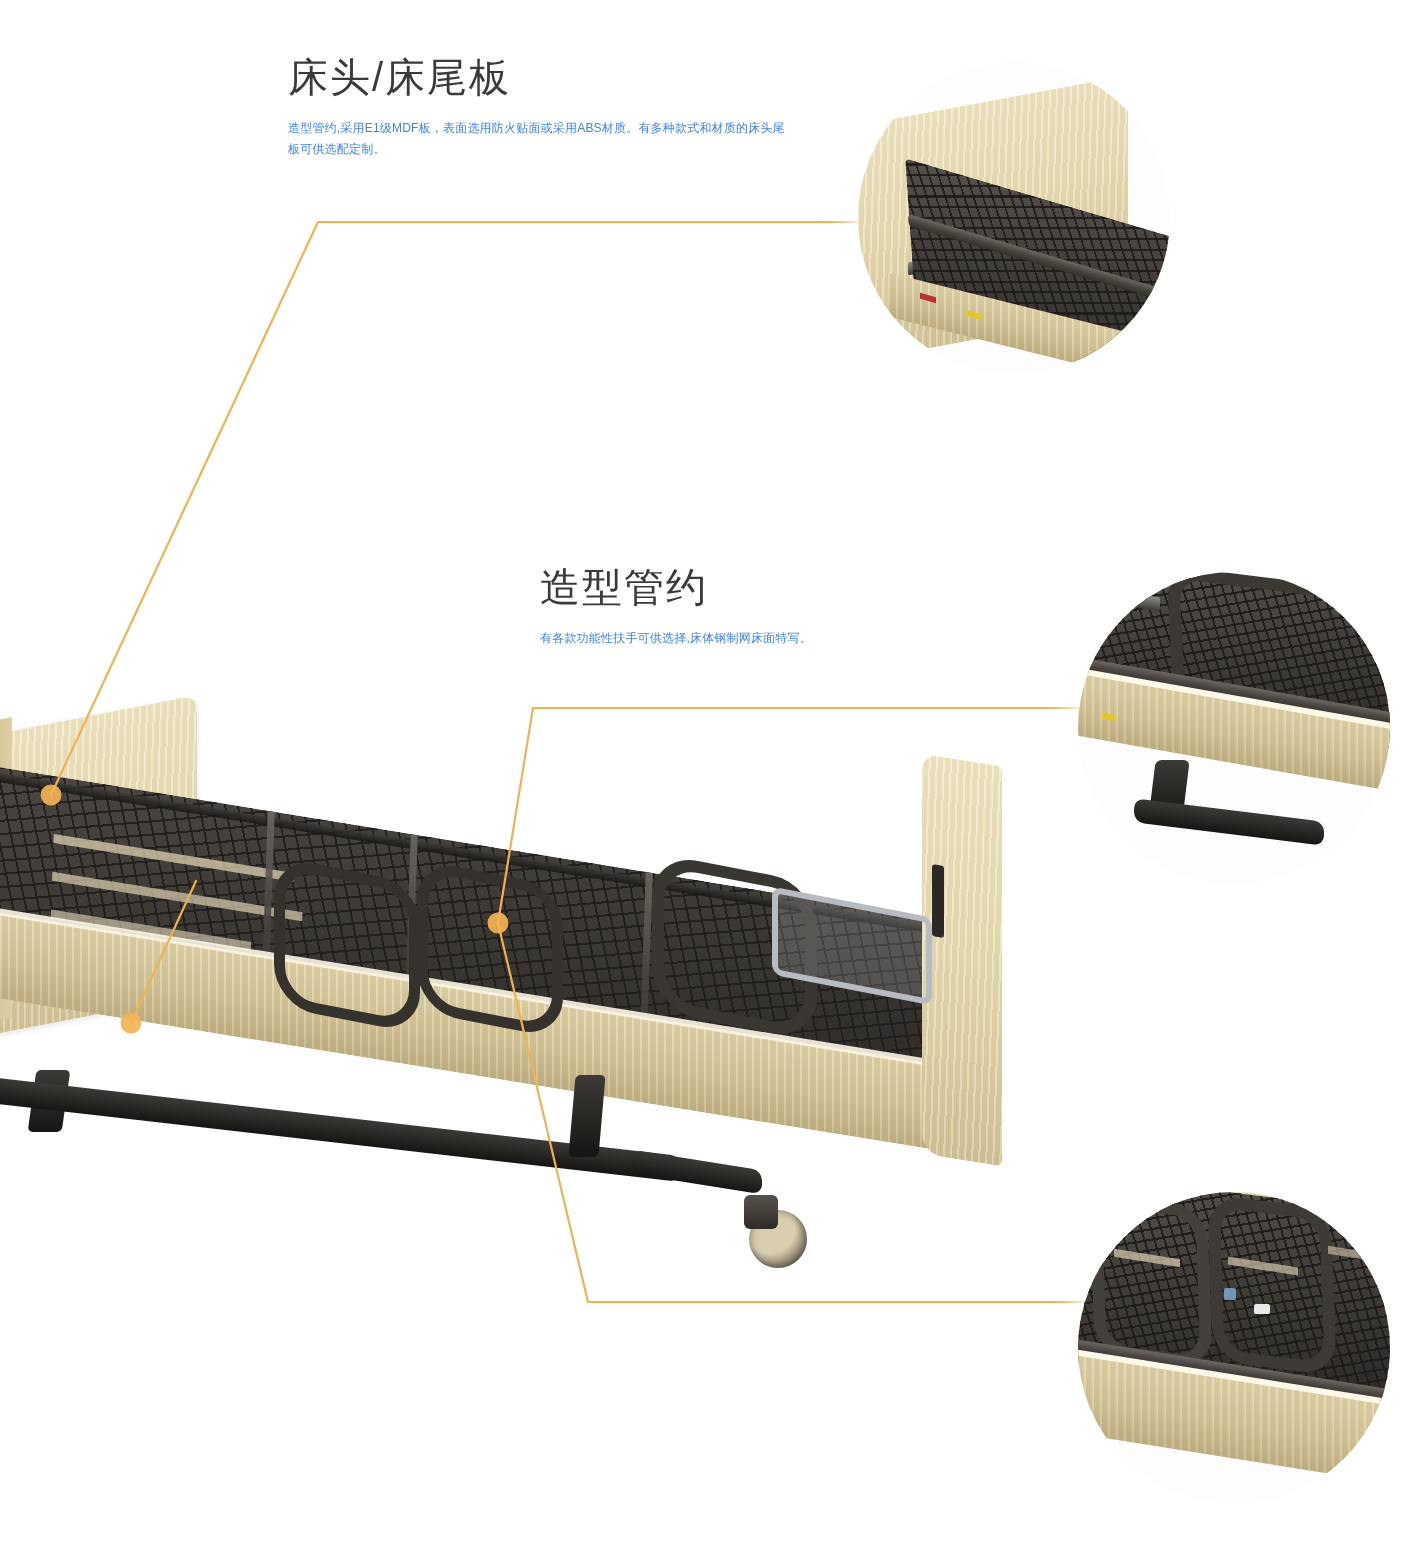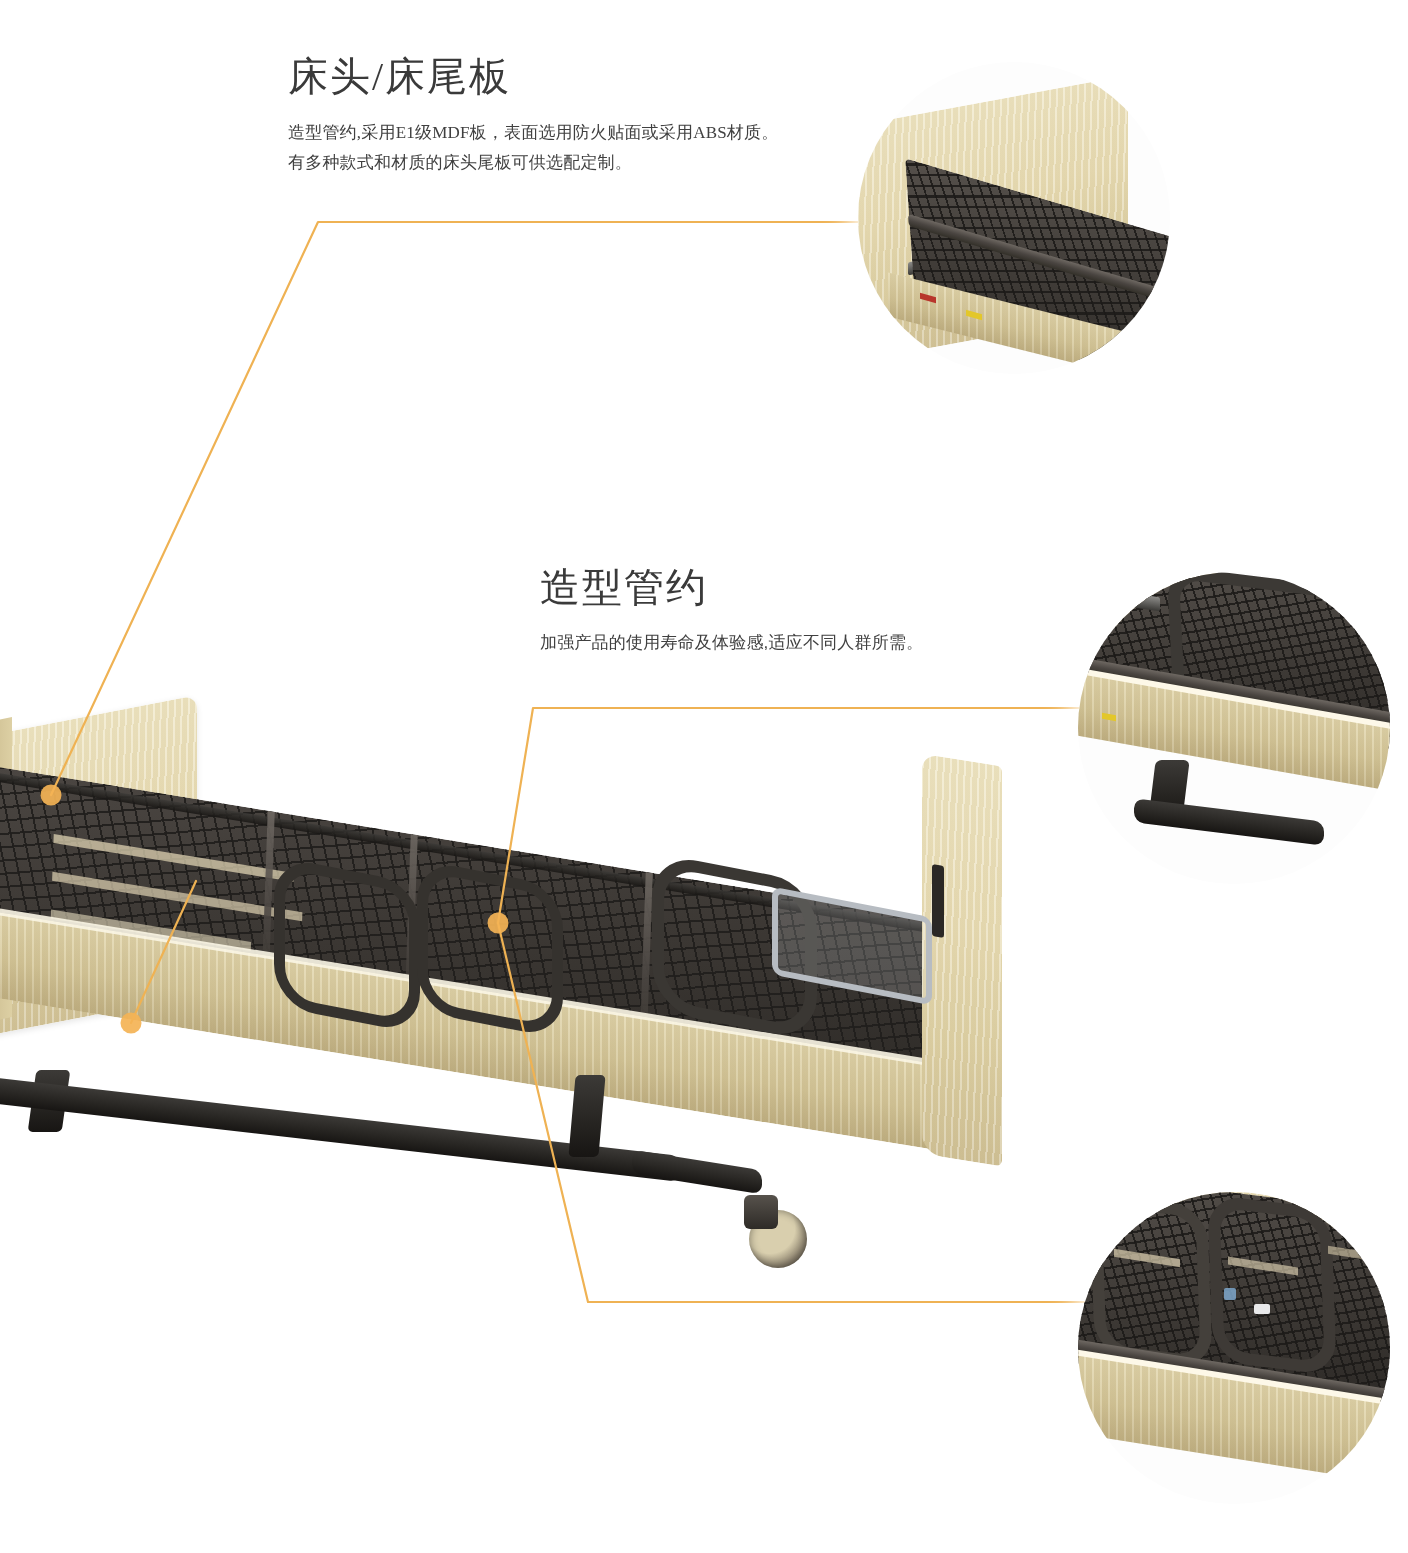--- a/index.html
+++ b/index.html
@@ -32,27 +32,27 @@
   .callout-title {
     font-size: 40px;
     font-weight: 400;
     color: #3a3a3a;
     letter-spacing: 2px;
     line-height: 1.25;
     white-space: nowrap;
   }
   .callout-body {
     margin-top: 16px;
-    font-size: 17px;
+    font-size: 12px;
     line-height: 1.78;
-    color: #404040;
+    color: #3b82f6;
     letter-spacing: .2px;
   }
 
-  #text-headboard  { left: 288px; top: 52px;  width: 500px; font-family: Liberation Serif, serif; }
+  #text-headboard  { left: 288px; top: 52px;  width: 500px; }
   #text-armrest    { left: 540px; top: 562px; width: 470px; }
   #text-bedframe   { left: 585px; top: 1355px; width: 500px; }
 
   
   .photo-circle {
     position: absolute;
     border-radius: 50%;
     overflow: hidden;
     background: #ffffff;
     z-index: 6;
@@ -295,19 +295,19 @@
     <circle cx="131" cy="1023" r="10.5" fill="#f4b355" opacity="0.92"></circle>
   </svg>
 
   <div class="callout-text" id="text-headboard">
     <div class="callout-title">床头/床尾板</div>
     <div class="callout-body">造型管约,采用E1级MDF板，表面选用防火贴面或采用ABS材质。有多种款式和材质的床头尾板可供选配定制。</div>
   </div>
 
   <div class="callout-text" id="text-armrest">
     <div class="callout-title">造型管约</div>
-    <div class="callout-body">加强产品的使用寿命及体验感,适应不同人群所需。</div>
+    <div class="callout-body">有各款功能性扶手可供选择,床体钢制网床面特写。</div>
   </div>
 
   <div class="callout-text" id="text-bedframe">
   </div>
 
 </div>
 
 </body></html>

